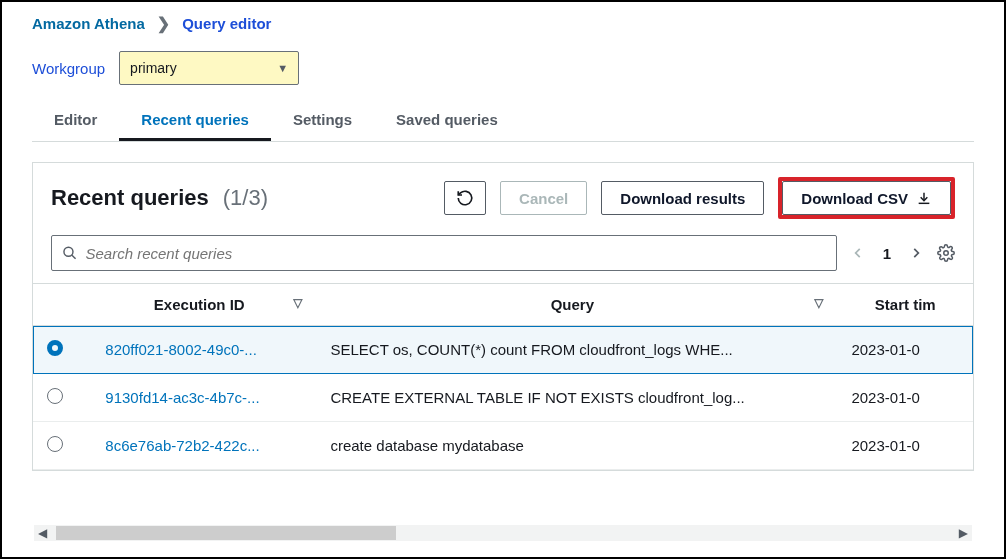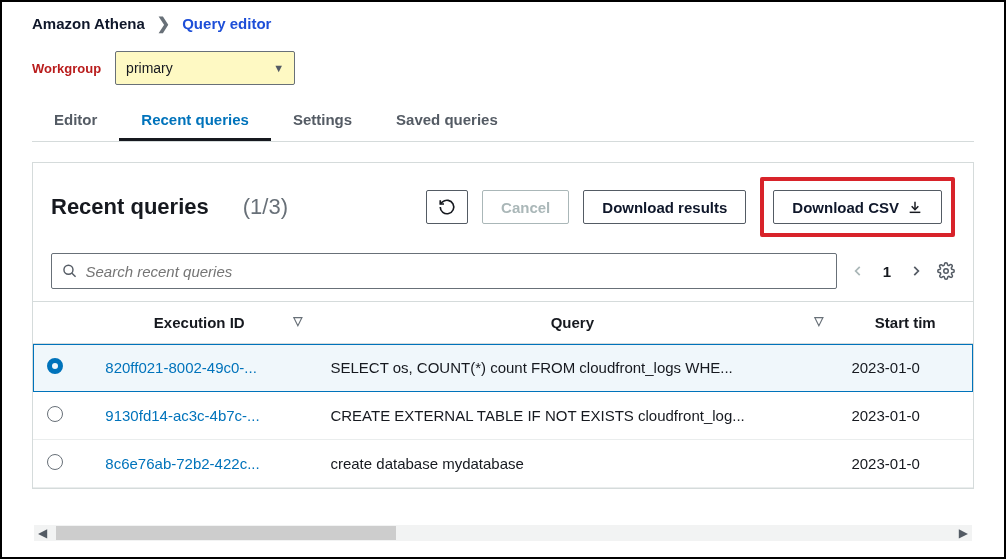--- a/index.html
+++ b/index.html
@@ -1,36 +1,36 @@
 <!DOCTYPE html>
 <html><head>
 <meta charset="utf-8">
 <style>
 * { box-sizing: border-box; margin: 0; padding: 0; }
 body { font-family: -apple-system, BlinkMacSystemFont, "Segoe UI", Arial, sans-serif; font-size: 14px; color: #16191f; background: #fff; width: 1006px; height: 559px; border: 2px solid #000; overflow: hidden; position: relative; }
 .outer { padding: 12px 30px 0 30px; }
 .breadcrumb { display: flex; align-items: center; gap: 12px; font-size: 15px; font-weight: 700; margin-bottom: 18px; }
-.breadcrumb a { color: #0f172a; text-decoration: none; }
+.breadcrumb a { color: #0369a1; text-decoration: none; }
 .breadcrumb .chev { color: #687078; font-size: 16px; }
 .breadcrumb .current { color: #1d4ed8; }
 .workgroup-row { display: flex; align-items: center; gap: 14px; margin-bottom: 16px; }
-.workgroup-label { font-size: 13px; color: #b91c1c; font-weight: bold; }
+.workgroup-label { font-size: 15px; color: #1d4ed8; }
 .select { display: flex; align-items: center; justify-content: space-between; width: 180px; height: 34px; border: 1px solid #687078; border-radius: 2px; padding: 0 10px; background: #fef9c3; cursor: pointer; }
 .select .tri { font-size: 11px; color: #545b64; }
 .tabs { display: flex; border-bottom: 1px solid #d5dbdb; }
 .tab { padding: 10px 22px; font-size: 15px; font-weight: 700; color: #545b64; cursor: pointer; }
 .tab.active { color: #0073bb; border-bottom: 3px solid #16191f; }
 .panel { margin: 20px 0 0 0; border: 1px solid #d5dbdb; border-radius: 0; }
 .panel-header { display: flex; align-items: center; padding: 14px 18px 10px 18px; gap: 14px; }
 .panel-title { font-size: 22px; font-weight: 700; }
-.panel-count { font-size: 22px; color: #687078; margin-left: 20px; }
+.panel-count { font-size: 22px; color: #687078; margin-left: 0; }
 .btn { display: inline-flex; align-items: center; justify-content: center; height: 34px; padding: 0 18px; border: 1px solid #545b64; border-radius: 2px; background: #fff; font-size: 15px; font-weight: 700; color: #0f172a; cursor: pointer; }
 .btn.icon { padding: 0 11px; }
 .btn.disabled { color: #aab7b8; border-color: #aab7b8; cursor: default; }
-.highlight-box { border: 4px solid #d8232a; padding: 9px; border-radius: 2px; }
+.highlight-box { border: 4px solid #d8232a; padding: 0; border-radius: 2px; }
 .spacer { flex: 1; }
 .search-row { display: flex; align-items: center; padding: 6px 18px 12px 18px; gap: 14px; }
 .search { flex: 1; display: flex; align-items: center; height: 36px; border: 1px solid #687078; border-radius: 2px; padding: 0 10px; background: #fff; }
 .search input { border: none; outline: none; width: 100%; font-size: 15px; font-style: italic; color: #c2410c; background: transparent; }
 .search svg { margin-right: 8px; }
 .pager { display: flex; align-items: center; gap: 18px; }
 .pager .pg { font-size: 15px; font-weight: 700; }
 .pager .disabled { color: #aab7b8; }
 .pager .enabled { color: #545b64; cursor: pointer; }
 .icon-btn { color: #545b64; cursor: pointer; }

